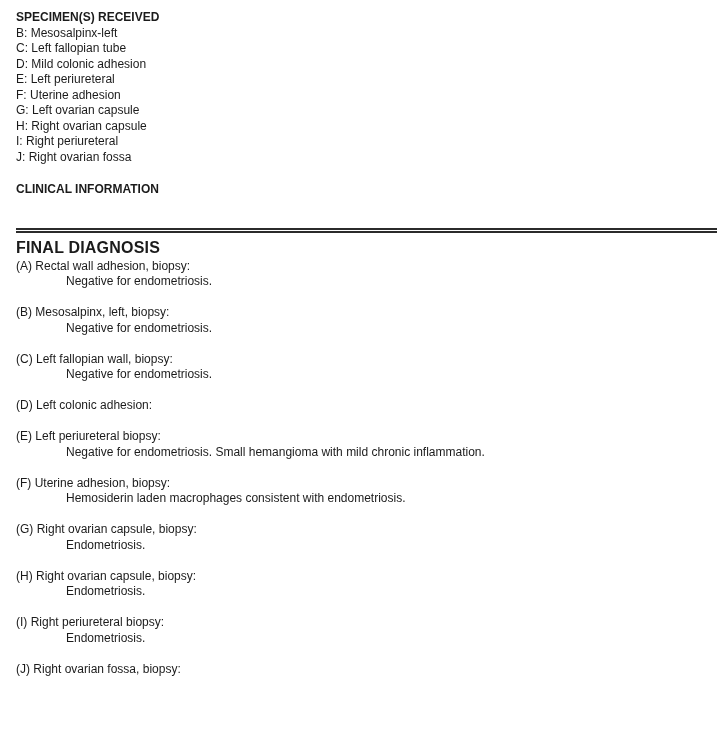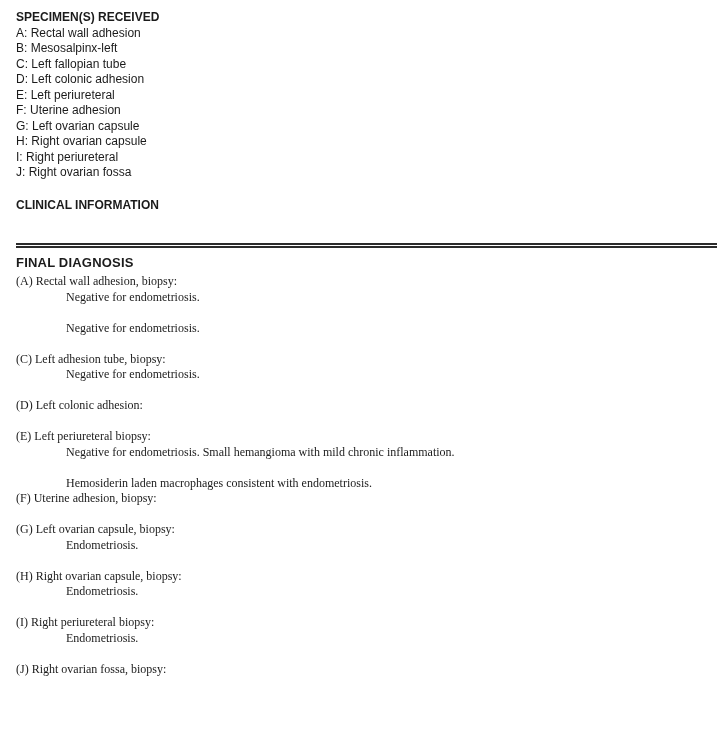--- a/index.html
+++ b/index.html
@@ -22,41 +22,40 @@
     margin-top: 30px;
     margin-right: 1px;
   }
   .rule-line {
     height: 2px;
     background: #2b2b2b;
   }
   .rule-line + .rule-line { margin-top: 1px; }
   .dx-title {
     margin-top: 6px;
-    font-size: 13px;
+    font-size: 16px;
     line-height: 17px;
     font-weight: bold;
     letter-spacing: 0.2px;
   }
   #diagnosis-list { margin-top: 3px; }
-  .entry { margin-bottom: 15.5px; font-family: Liberation Serif, serif; }
+  .entry { margin-bottom: 15.5px; }
   .finding { padding-left: 50px; }
 </style>
 </head>
 <body style="background: rgb(255, 255, 255); color: rgb(27, 27, 27);">
 
 <div class="page">
 
   <section>
     <div class="line h">SPECIMEN(S) RECEIVED</div>
     <div id="specimen-list">
-        <div class="line">A: Rectal wall adhesion</div>
         <div class="line">B: Mesosalpinx-left</div>
         <div class="line">C: Left fallopian tube</div>
-        <div class="line">D: Left colonic adhesion</div>
+        <div class="line">D: Mild colonic adhesion</div>
         <div class="line">E: Left periureteral</div>
         <div class="line">F: Uterine adhesion</div>
         <div class="line">G: Left ovarian capsule</div>
         <div class="line">H: Right ovarian capsule</div>
         <div class="line">I: Right periureteral</div>
         <div class="line">J: Right ovarian fossa</div>
       </div>
   </section>
 
   <section class="clinical">
@@ -69,39 +68,40 @@
   </div>
 
   <section>
     <div class="line dx-title">FINAL DIAGNOSIS</div>
     <div id="diagnosis-list">
         <div class="entry">
           <div class="line">(A) Rectal wall adhesion, biopsy:</div>
           <div class="line finding">Negative for endometriosis.</div>
         </div>
         <div class="entry">
+          <div class="line">(B) Mesosalpinx, left, biopsy:</div>
           <div class="line finding">Negative for endometriosis.</div>
         </div>
         <div class="entry">
-          <div class="line">(C) Left adhesion tube, biopsy:</div>
+          <div class="line">(C) Left fallopian wall, biopsy:</div>
           <div class="line finding">Negative for endometriosis.</div>
         </div>
         <div class="entry">
           <div class="line">(D) Left colonic adhesion:</div>
         </div>
         <div class="entry">
           <div class="line">(E) Left periureteral biopsy:</div>
           <div class="line finding">Negative for endometriosis. Small hemangioma with mild chronic inflammation.</div>
         </div>
         <div class="entry">
+          <div class="line">(F) Uterine adhesion, biopsy:</div>
           <div class="line finding">Hemosiderin laden macrophages consistent with endometriosis.</div>
-          <div class="line">(F) Uterine adhesion, biopsy:</div>
         </div>
         <div class="entry">
-          <div class="line">(G) Left ovarian capsule, biopsy:</div>
+          <div class="line">(G) Right ovarian capsule, biopsy:</div>
           <div class="line finding">Endometriosis.</div>
         </div>
         <div class="entry">
           <div class="line">(H) Right ovarian capsule, biopsy:</div>
           <div class="line finding">Endometriosis.</div>
         </div>
         <div class="entry">
           <div class="line">(I) Right periureteral biopsy:</div>
           <div class="line finding">Endometriosis.</div>
         </div>

